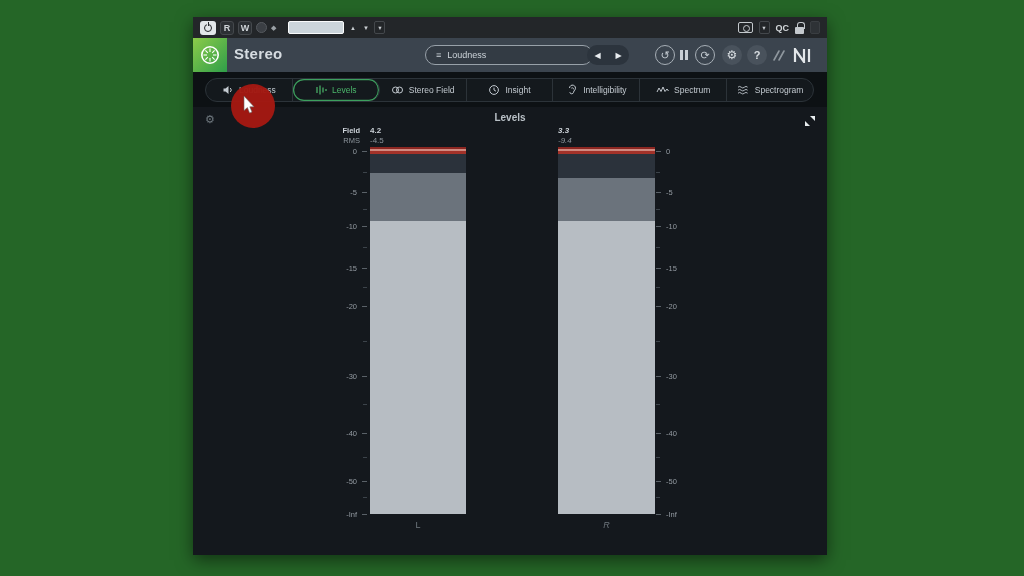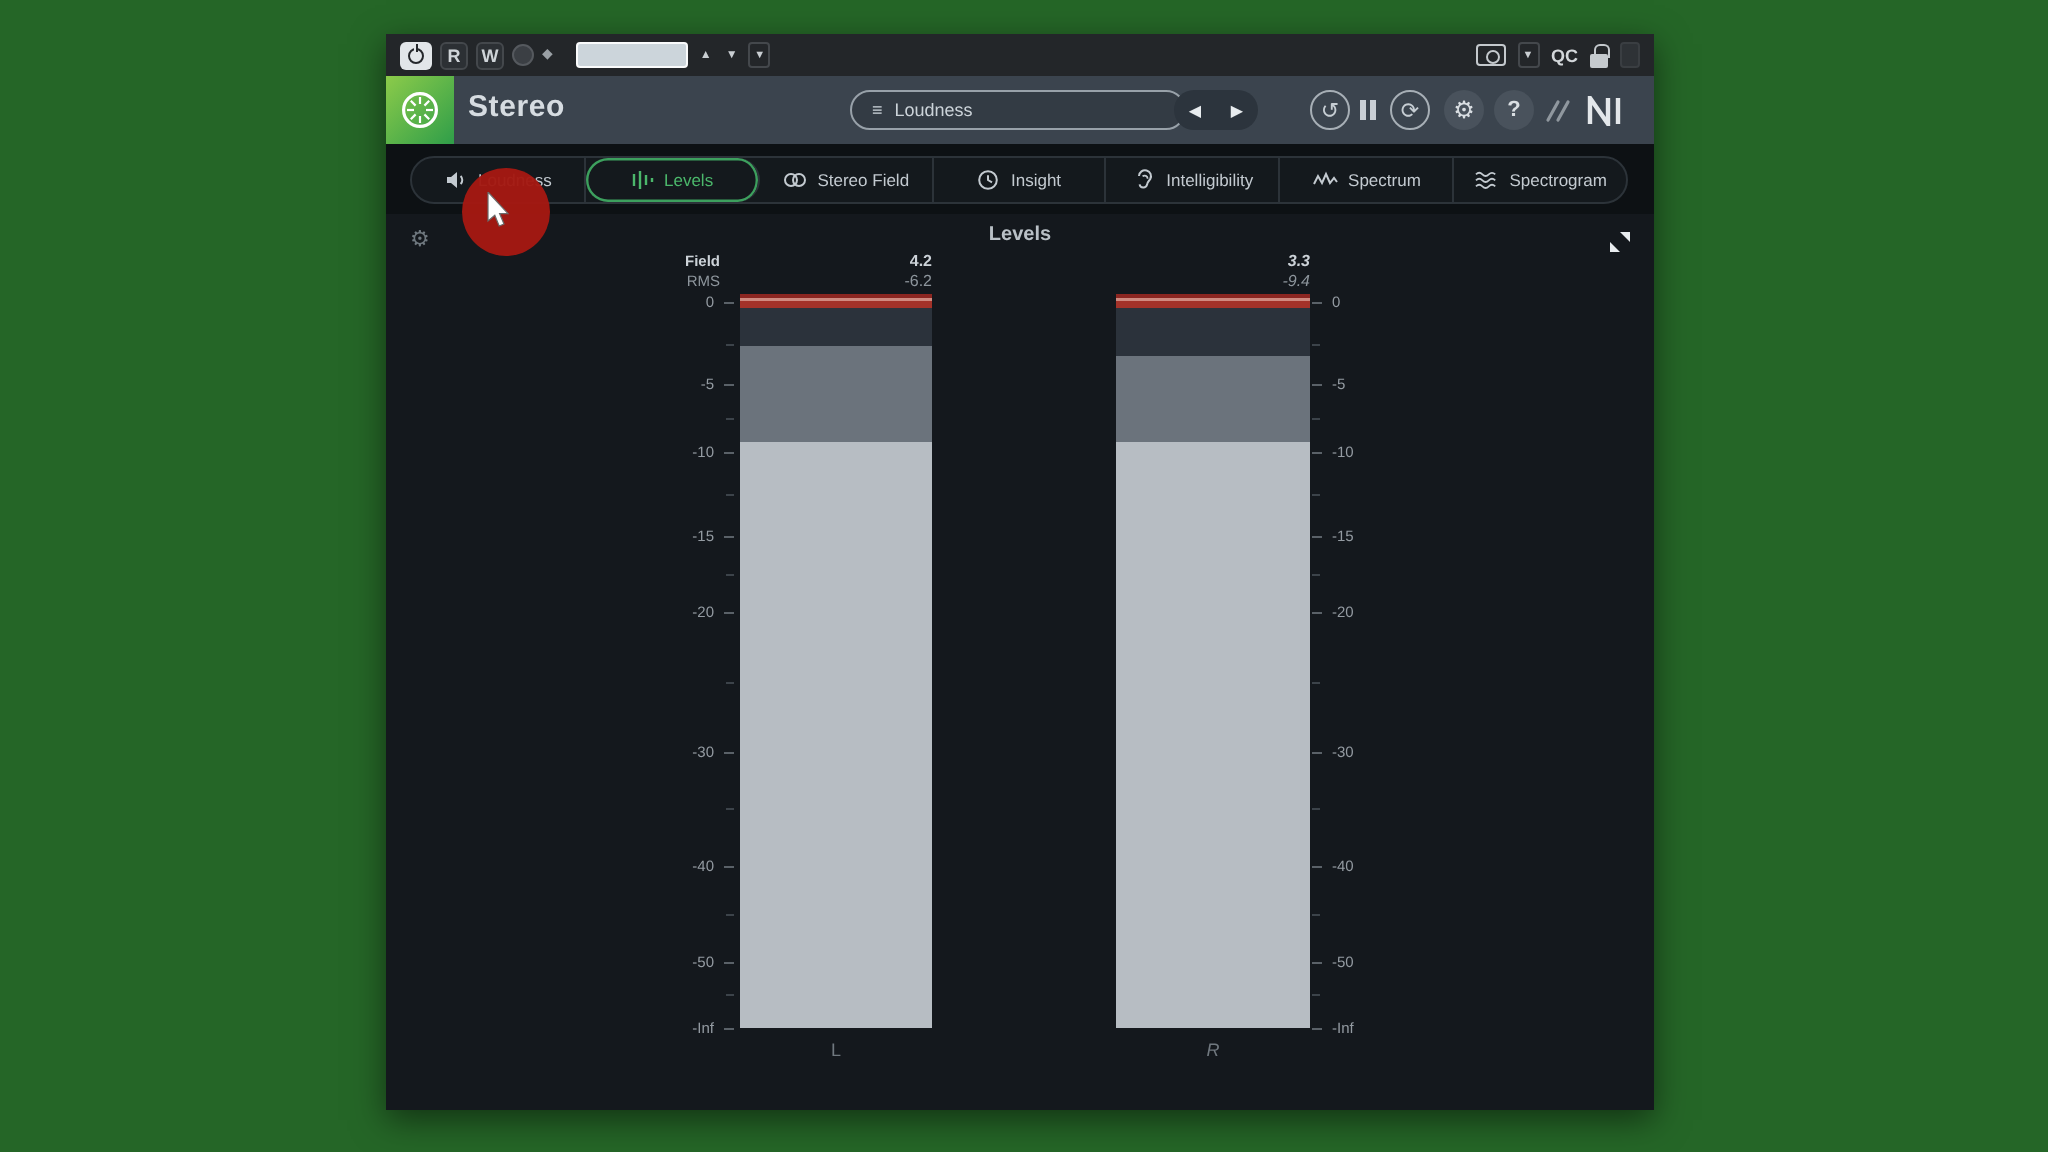--- a/index.html
+++ b/index.html
@@ -71,21 +71,21 @@
   .tab svg { flex:none; }
 
   
   .panel { flex:1; position:relative; background:#14181d; }
   .panel-gear { position:absolute; left:12px; top:6px; font-size:11px; color:#6f787f; }
   .panel-title { position:absolute; left:0; right:0; top:5px; text-align:center; font-size:10px;
     font-weight:bold; color:#b9c0c6; }
   .expand-icon { position:absolute; right:11px; top:8px; }
 
   .readout-label { position:absolute; left:120px; width:47px; text-align:right; font-size:7.5px; }
-  .readout-value { position:absolute; text-align:right; font-size:8px; }
+  .readout-value { position:absolute; text-align:left; font-size:8px; }
   .row-peak { top:19px; color:#ccd2d8; font-weight:bold; }
   .row-rms { top:28.5px; color:#8d959c; }
   .val-l { left:177px; width:96px; }
   .val-r { left:365px; width:97px;font-style:italic; }
 
   .meter { position:absolute; top:40px; height:367px; background:#b7bdc3; }
   .meter-l { left:177px; width:96px; }
   .meter-r { left:365px; width:97px; }
   .seg { position:absolute; left:0; width:100%; }
   .seg-clip { background:linear-gradient(180deg,#8c2621 0 28%,#d08a80 28% 52%,#a33229 52% 100%); }
@@ -250,21 +250,21 @@
       <div class="panel-title">Levels</div>
       <svg class="expand-icon" width="12" height="12" viewBox="0 0 12 12">
         <polygon points="11,1 11,6 6,1" fill="#e8ecef"></polygon>
         <polygon points="1,11 1,6 6,11" fill="#e8ecef"></polygon>
       </svg>
 
       <span class="readout-label row-peak">Field</span>
       <span class="readout-label row-rms">RMS</span>
       <span class="readout-value row-peak val-l">4.2</span>
       <span class="readout-value row-peak val-r">3.3</span>
-      <span class="readout-value row-rms val-l">-6.2</span>
+      <span class="readout-value row-rms val-l">-4.5</span>
       <span class="readout-value row-rms val-r">-9.4</span>
 
       <div class="scale-col scale-col-left">
           <div class="scale-label" style="top: 1.1%;">0</div>
           <div class="tick major" style="top: 1.1%;"></div>
           <div class="tick minor" style="top: 6.7%;"></div>
           <div class="scale-label" style="top: 12.3%;">-5</div>
           <div class="tick major" style="top: 12.3%;"></div>
           <div class="tick minor" style="top: 16.9%;"></div>
           <div class="scale-label" style="top: 21.5%;">-10</div>

